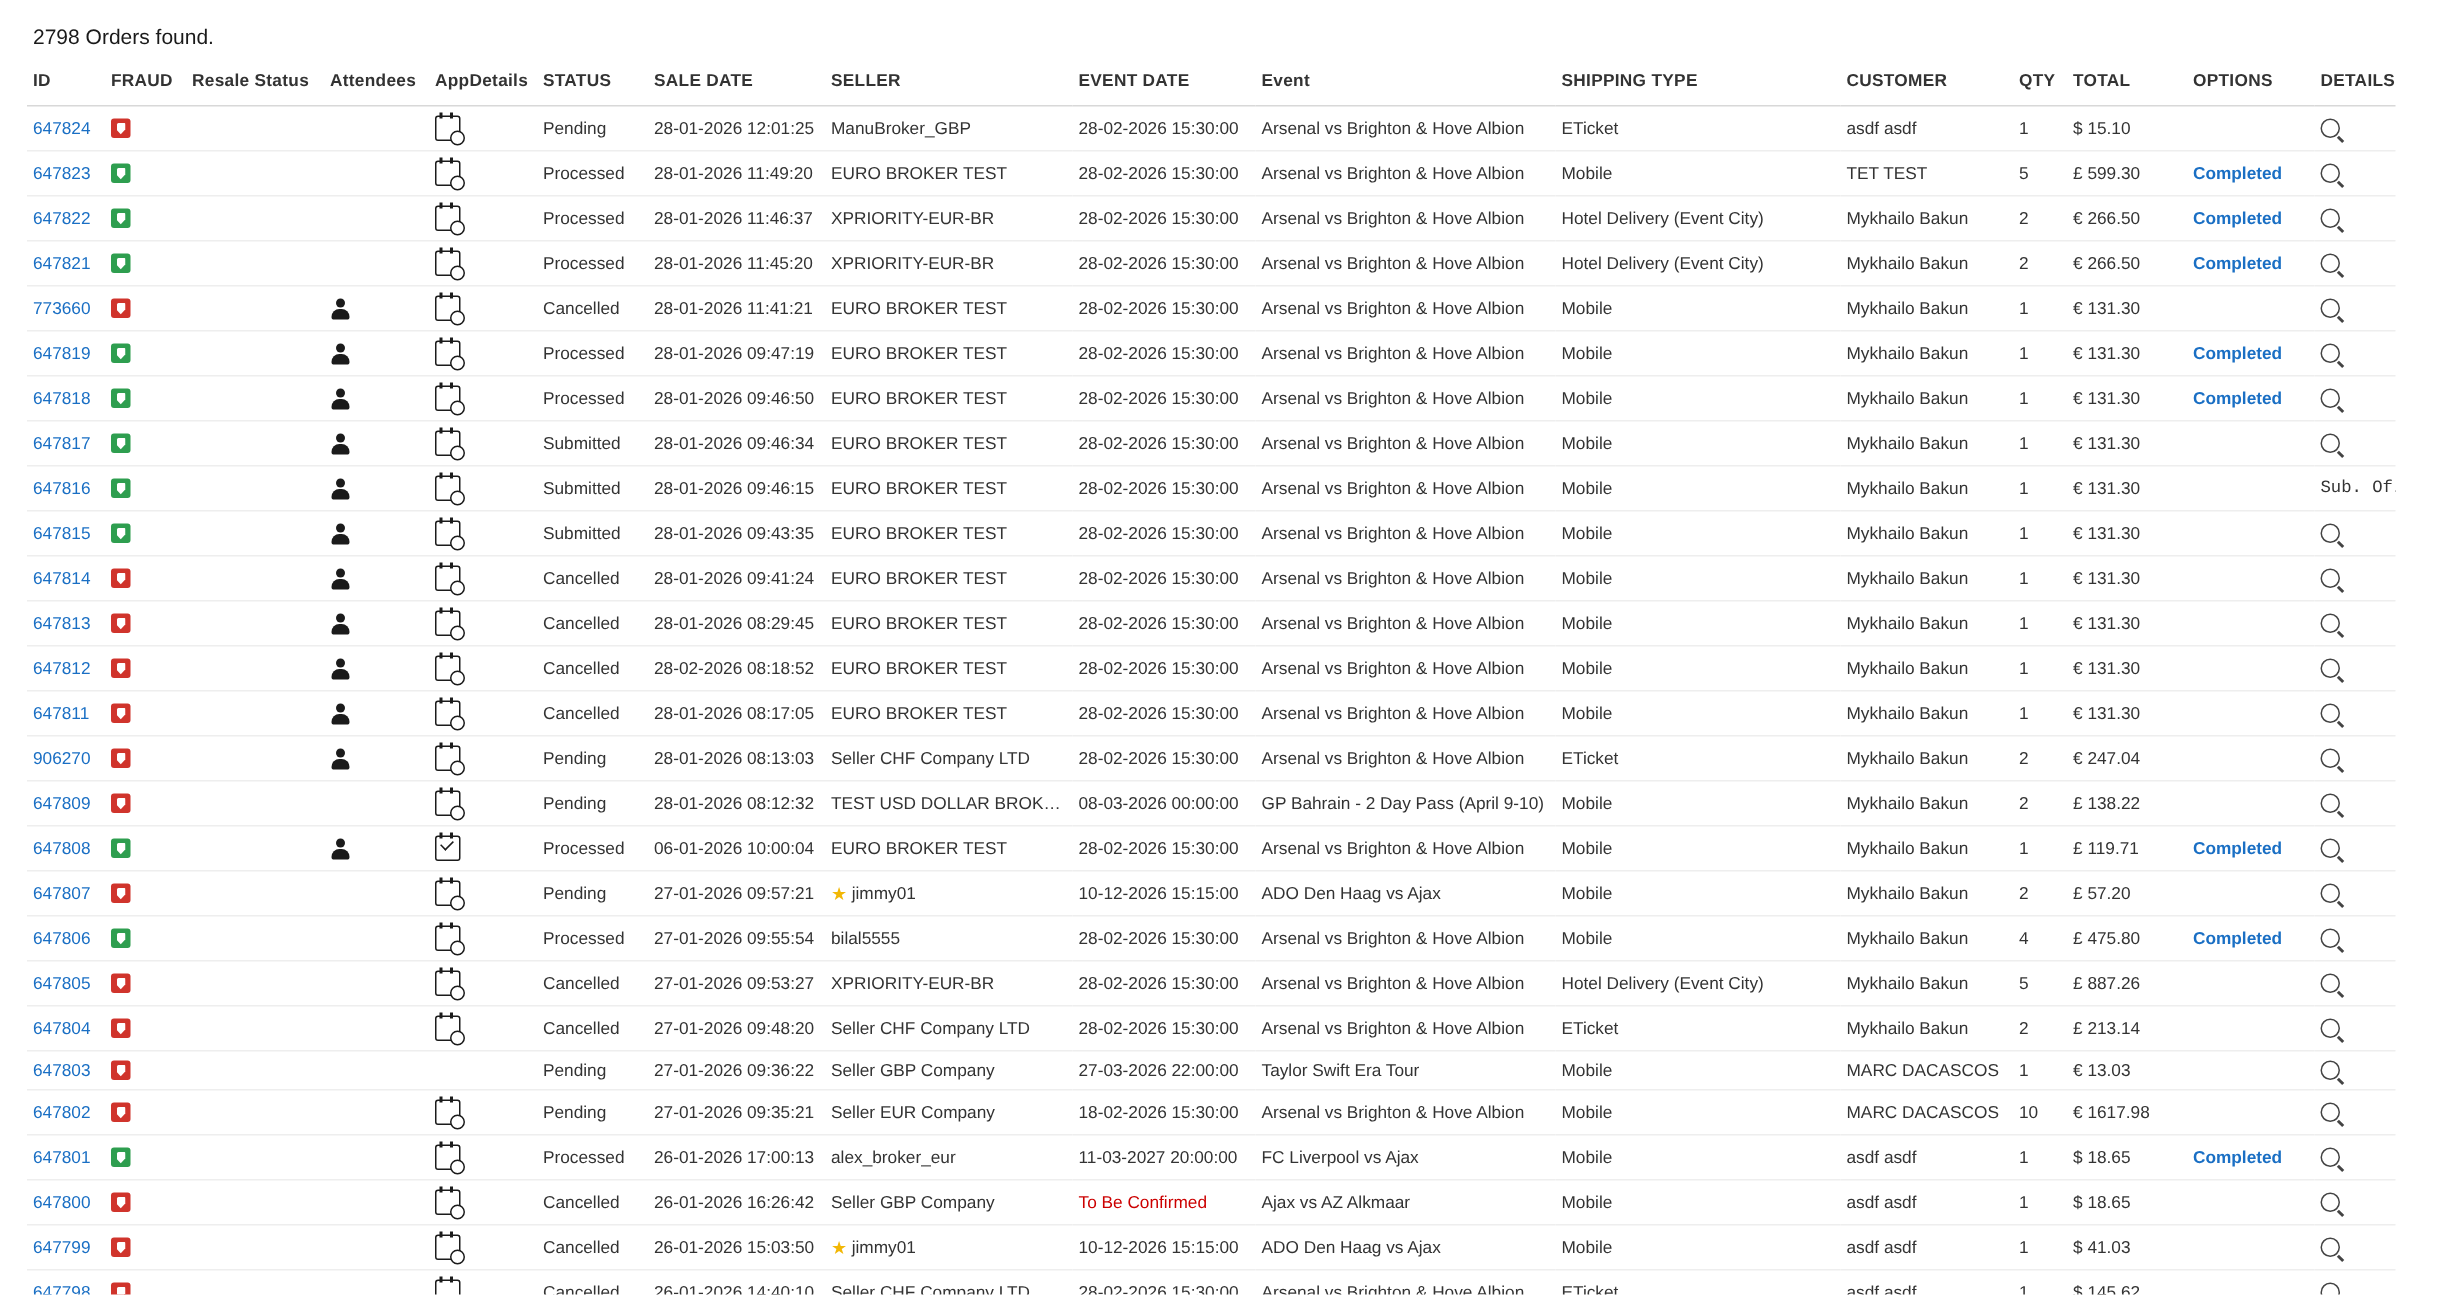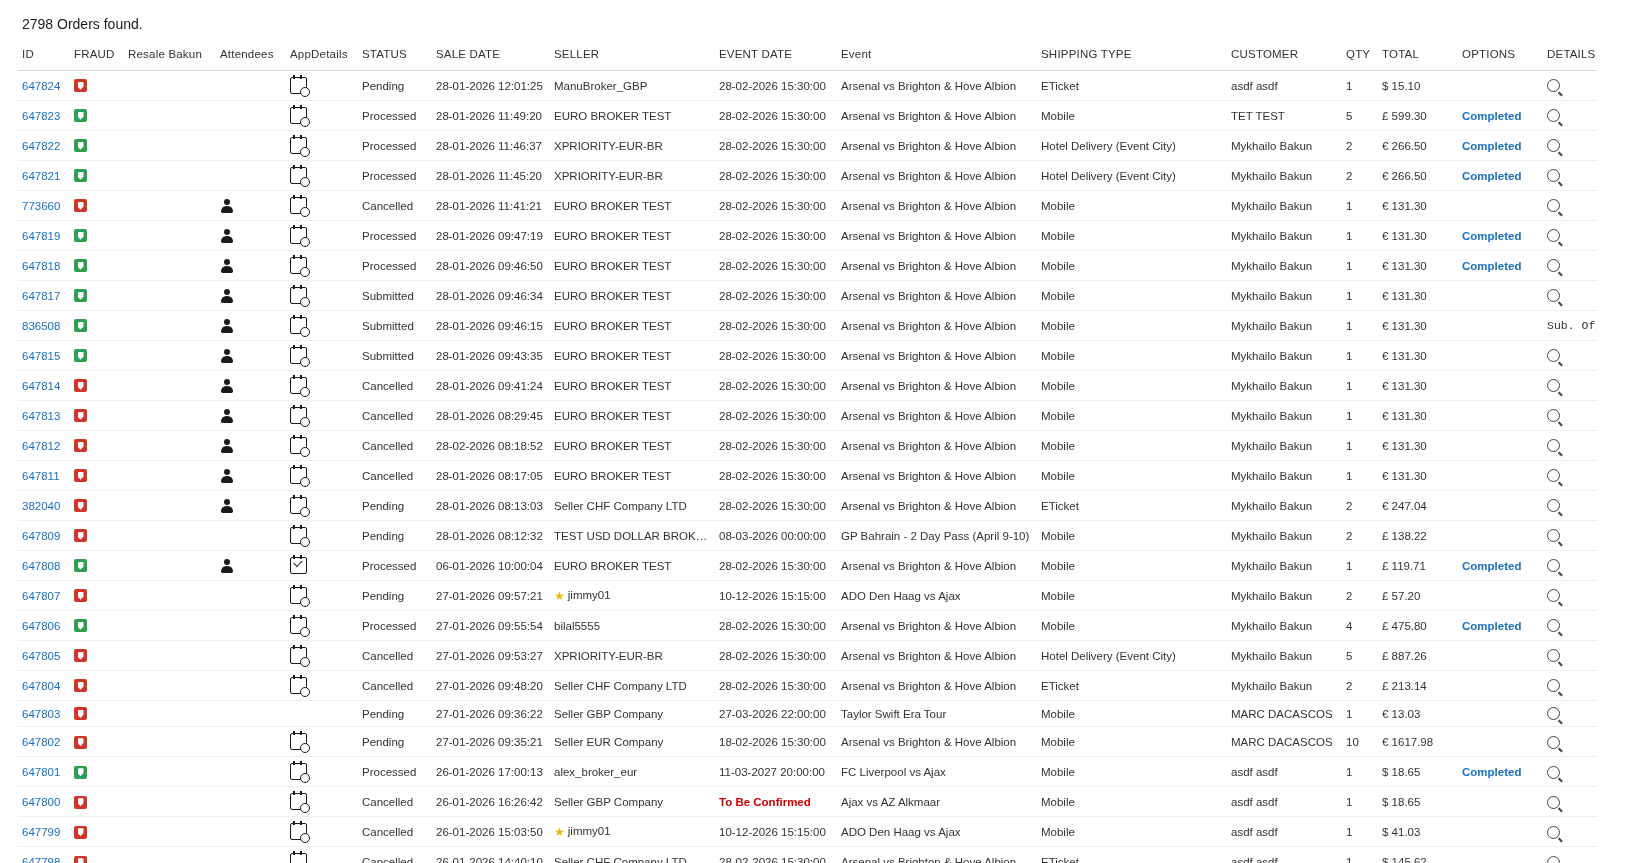--- a/index.html
+++ b/index.html
@@ -34,21 +34,21 @@
     overflow: hidden;
   }
   table.orders {
     width: 100%;
     border-collapse: collapse;
     table-layout: fixed;
   }
   table.orders thead th {
     text-align: left;
     font-size: 11.5px;
-    font-weight: normal;
+    font-weight: bold;
     color: #333333;
     letter-spacing: 0.2px;
     padding: 6px 4px 10px 4px;
     border-bottom: 1px solid #d8d8d8;
     white-space: nowrap;
     vertical-align: bottom;
   }
   table.orders tbody td {
     font-size: 11.5px;
     color: #333333;
@@ -191,21 +191,21 @@
 
   .star-icon {
     color: #f2b705;
     font-size: 12px;
     margin-right: 3px;
     vertical-align: middle;
   }
 
   .tbc {
     color: #cc0000;
-    font-weight: bold;
+    font-weight: normal;
     text-align: right;
   }
 
   .completed {
     color: #1a6fc4;
     font-weight: bold;
   }
   .subsoff {
     color: #333333;
     font-family: Liberation Mono, monospace;
@@ -256,21 +256,21 @@
           <col class="c-cust">
         <col class="c-qty">
           <col class="c-total">
           <col class="c-opt">
           <col class="c-det">
       </colgroup>
       <thead>
         <tr>
           <th>ID</th>
           <th>FRAUD</th>
-          <th>Resale Bakun</th>
+          <th>Resale Status</th>
           <th>Attendees</th>
           <th>AppDetails</th>
           <th>STATUS</th>
           <th>SALE DATE</th>
           <th>SELLER</th>
           <th>EVENT DATE</th>
           <th>Event</th>
           <th>SHIPPING TYPE</th>
           <th>CUSTOMER</th>
           <th>QTY</th>
@@ -418,21 +418,21 @@
             <td><span>28-02-2026 15:30:00</span></td>
             <td>Arsenal vs Brighton &amp; Hove Albion</td>
             <td>Mobile</td>
             <td>Mykhailo Bakun</td>
             <td>1</td>
             <td>€ 131.30</td>
             <td></td>
             <td><span class="search-icon"></span></td>
           </tr>
           <tr>
-            <td><a class="id-link">836508</a></td>
+            <td><a class="id-link">647816</a></td>
             <td><span class="fraud-badge green"></span></td>
             <td></td>
             <td><span class="attendee-icon"></span></td>
             <td><span class="app-icon clock"></span></td>
             <td>Submitted</td>
             <td>28-01-2026 09:46:15</td>
             <td><span>EURO BROKER TEST</span></td>
             <td><span>28-02-2026 15:30:00</span></td>
             <td>Arsenal vs Brighton &amp; Hove Albion</td>
             <td>Mobile</td>
@@ -526,21 +526,21 @@
             <td><span>28-02-2026 15:30:00</span></td>
             <td>Arsenal vs Brighton &amp; Hove Albion</td>
             <td>Mobile</td>
             <td>Mykhailo Bakun</td>
             <td>1</td>
             <td>€ 131.30</td>
             <td></td>
             <td><span class="search-icon"></span></td>
           </tr>
           <tr>
-            <td><a class="id-link">382040</a></td>
+            <td><a class="id-link">906270</a></td>
             <td><span class="fraud-badge red"></span></td>
             <td></td>
             <td><span class="attendee-icon"></span></td>
             <td><span class="app-icon clock"></span></td>
             <td>Pending</td>
             <td>28-01-2026 08:13:03</td>
             <td><span>Seller CHF Company LTD</span></td>
             <td><span>28-02-2026 15:30:00</span></td>
             <td>Arsenal vs Brighton &amp; Hove Albion</td>
             <td>ETicket</td>

